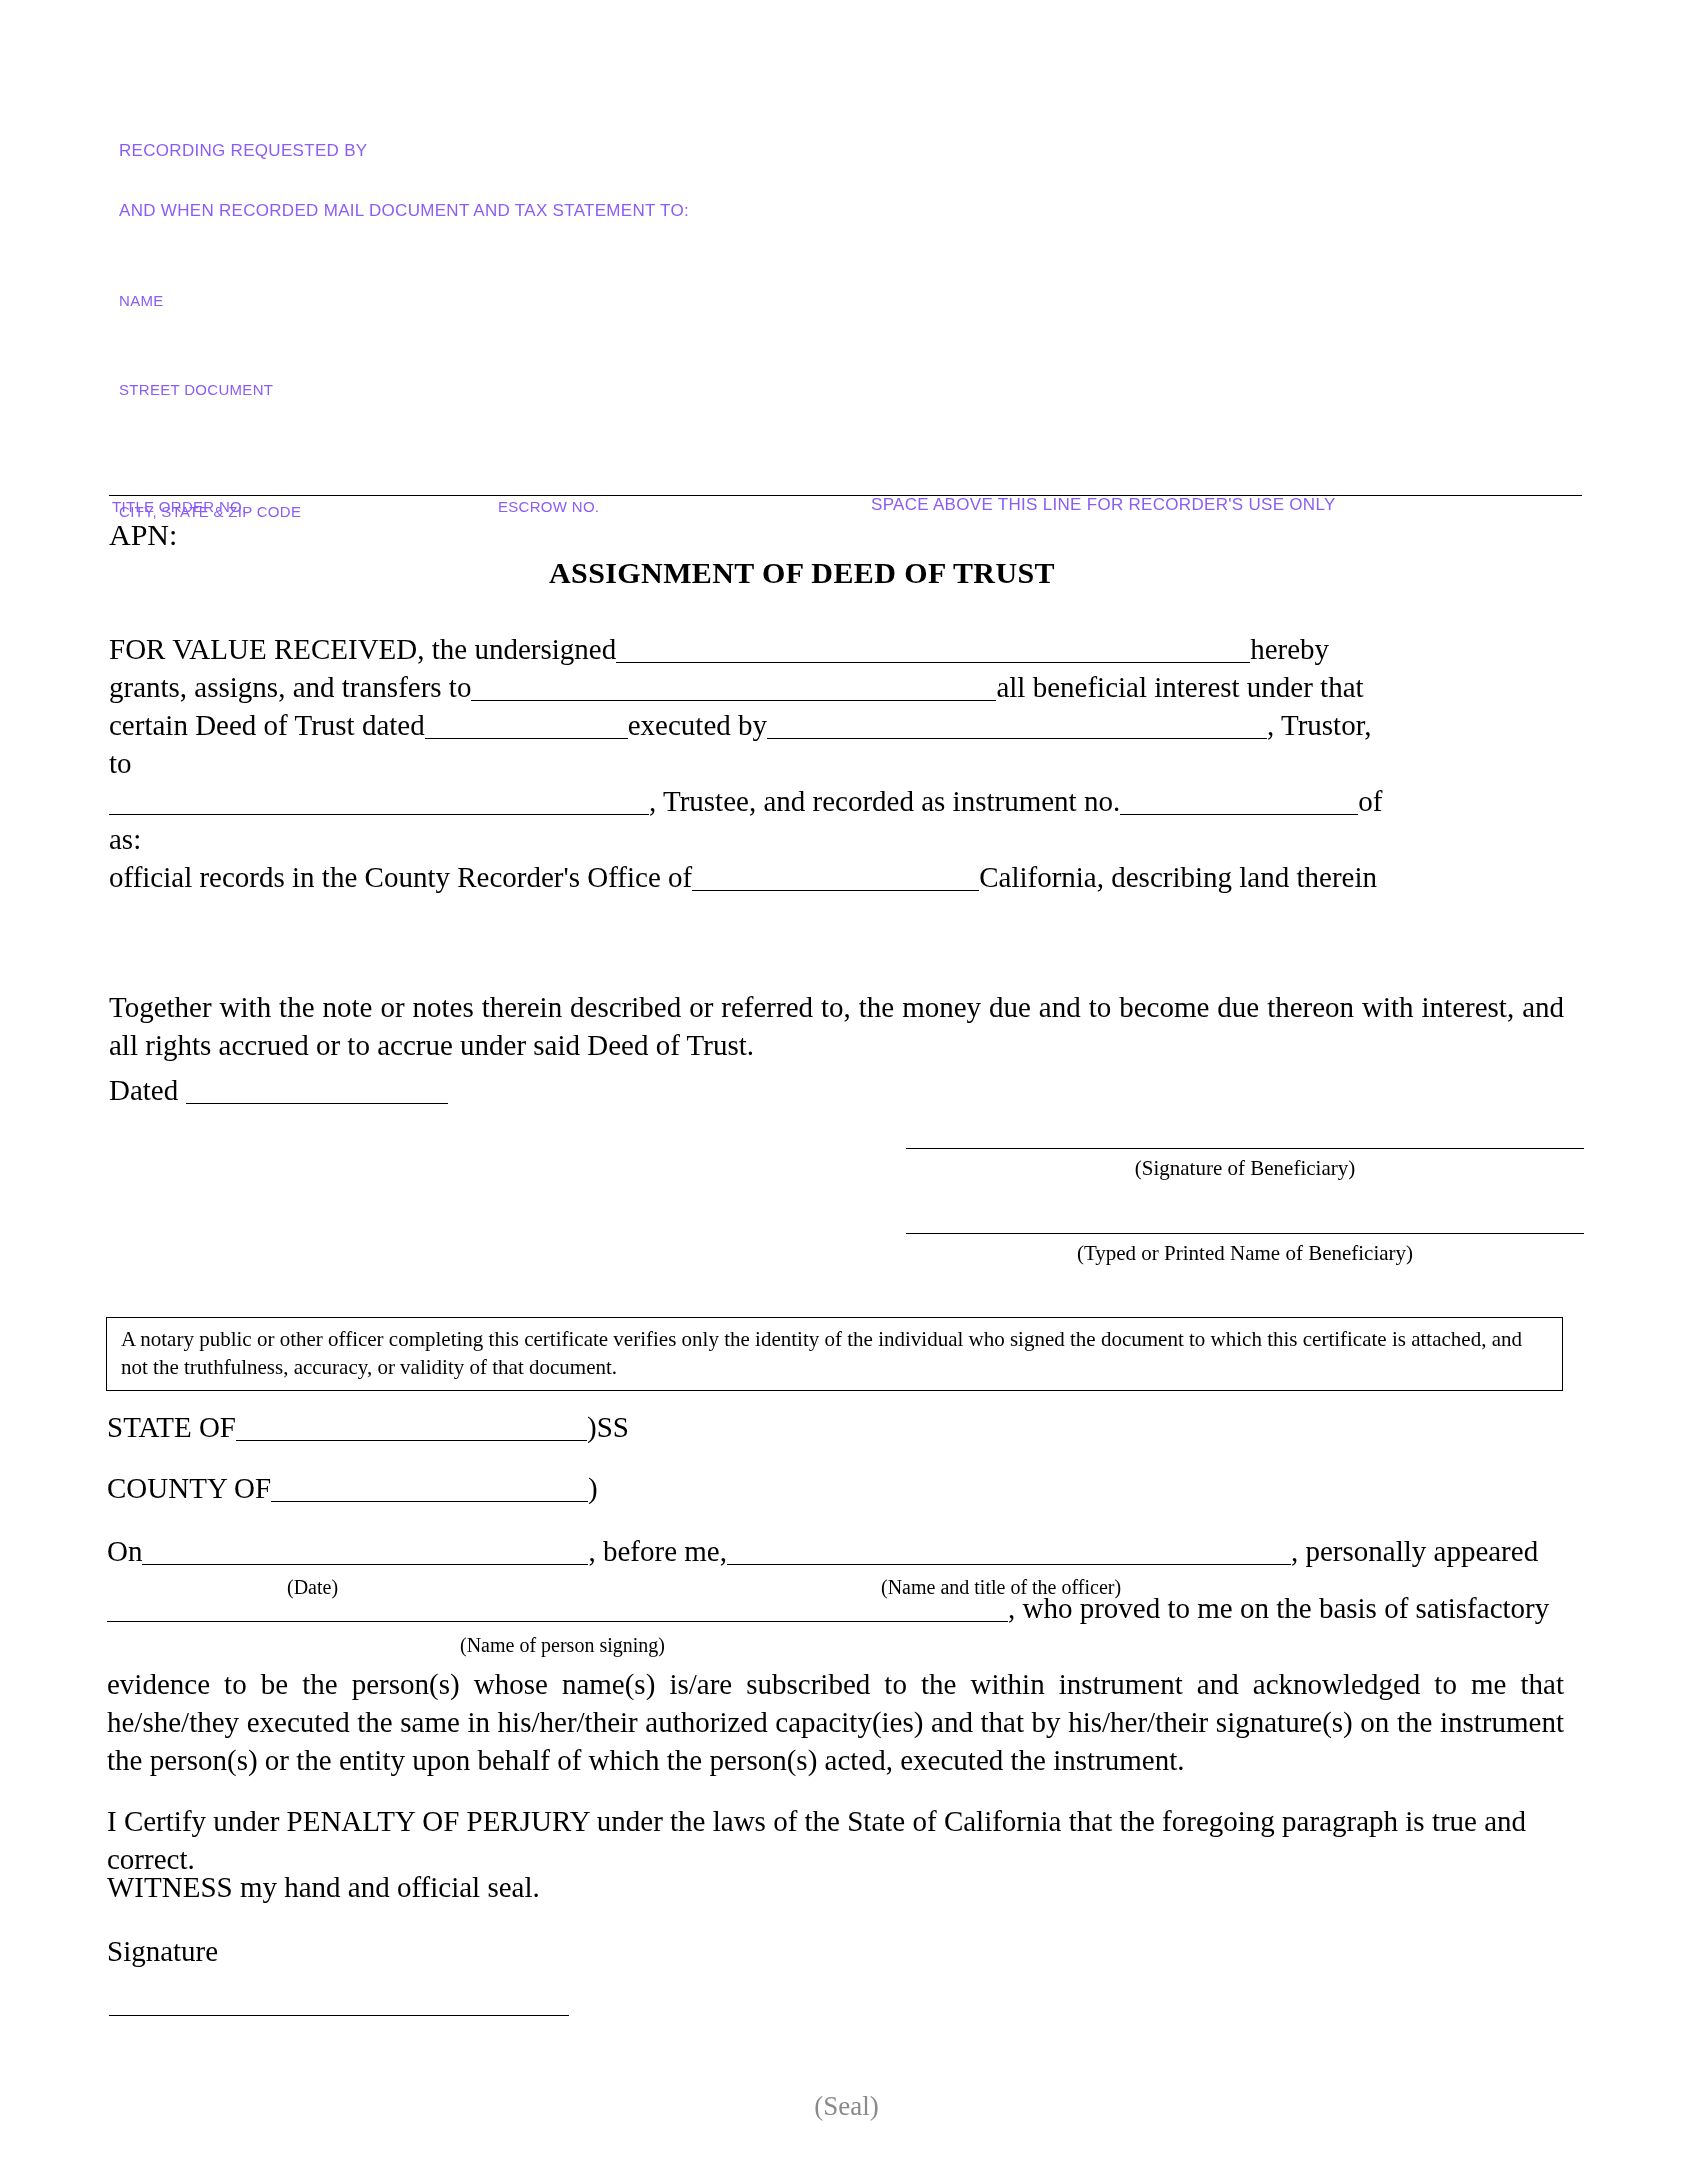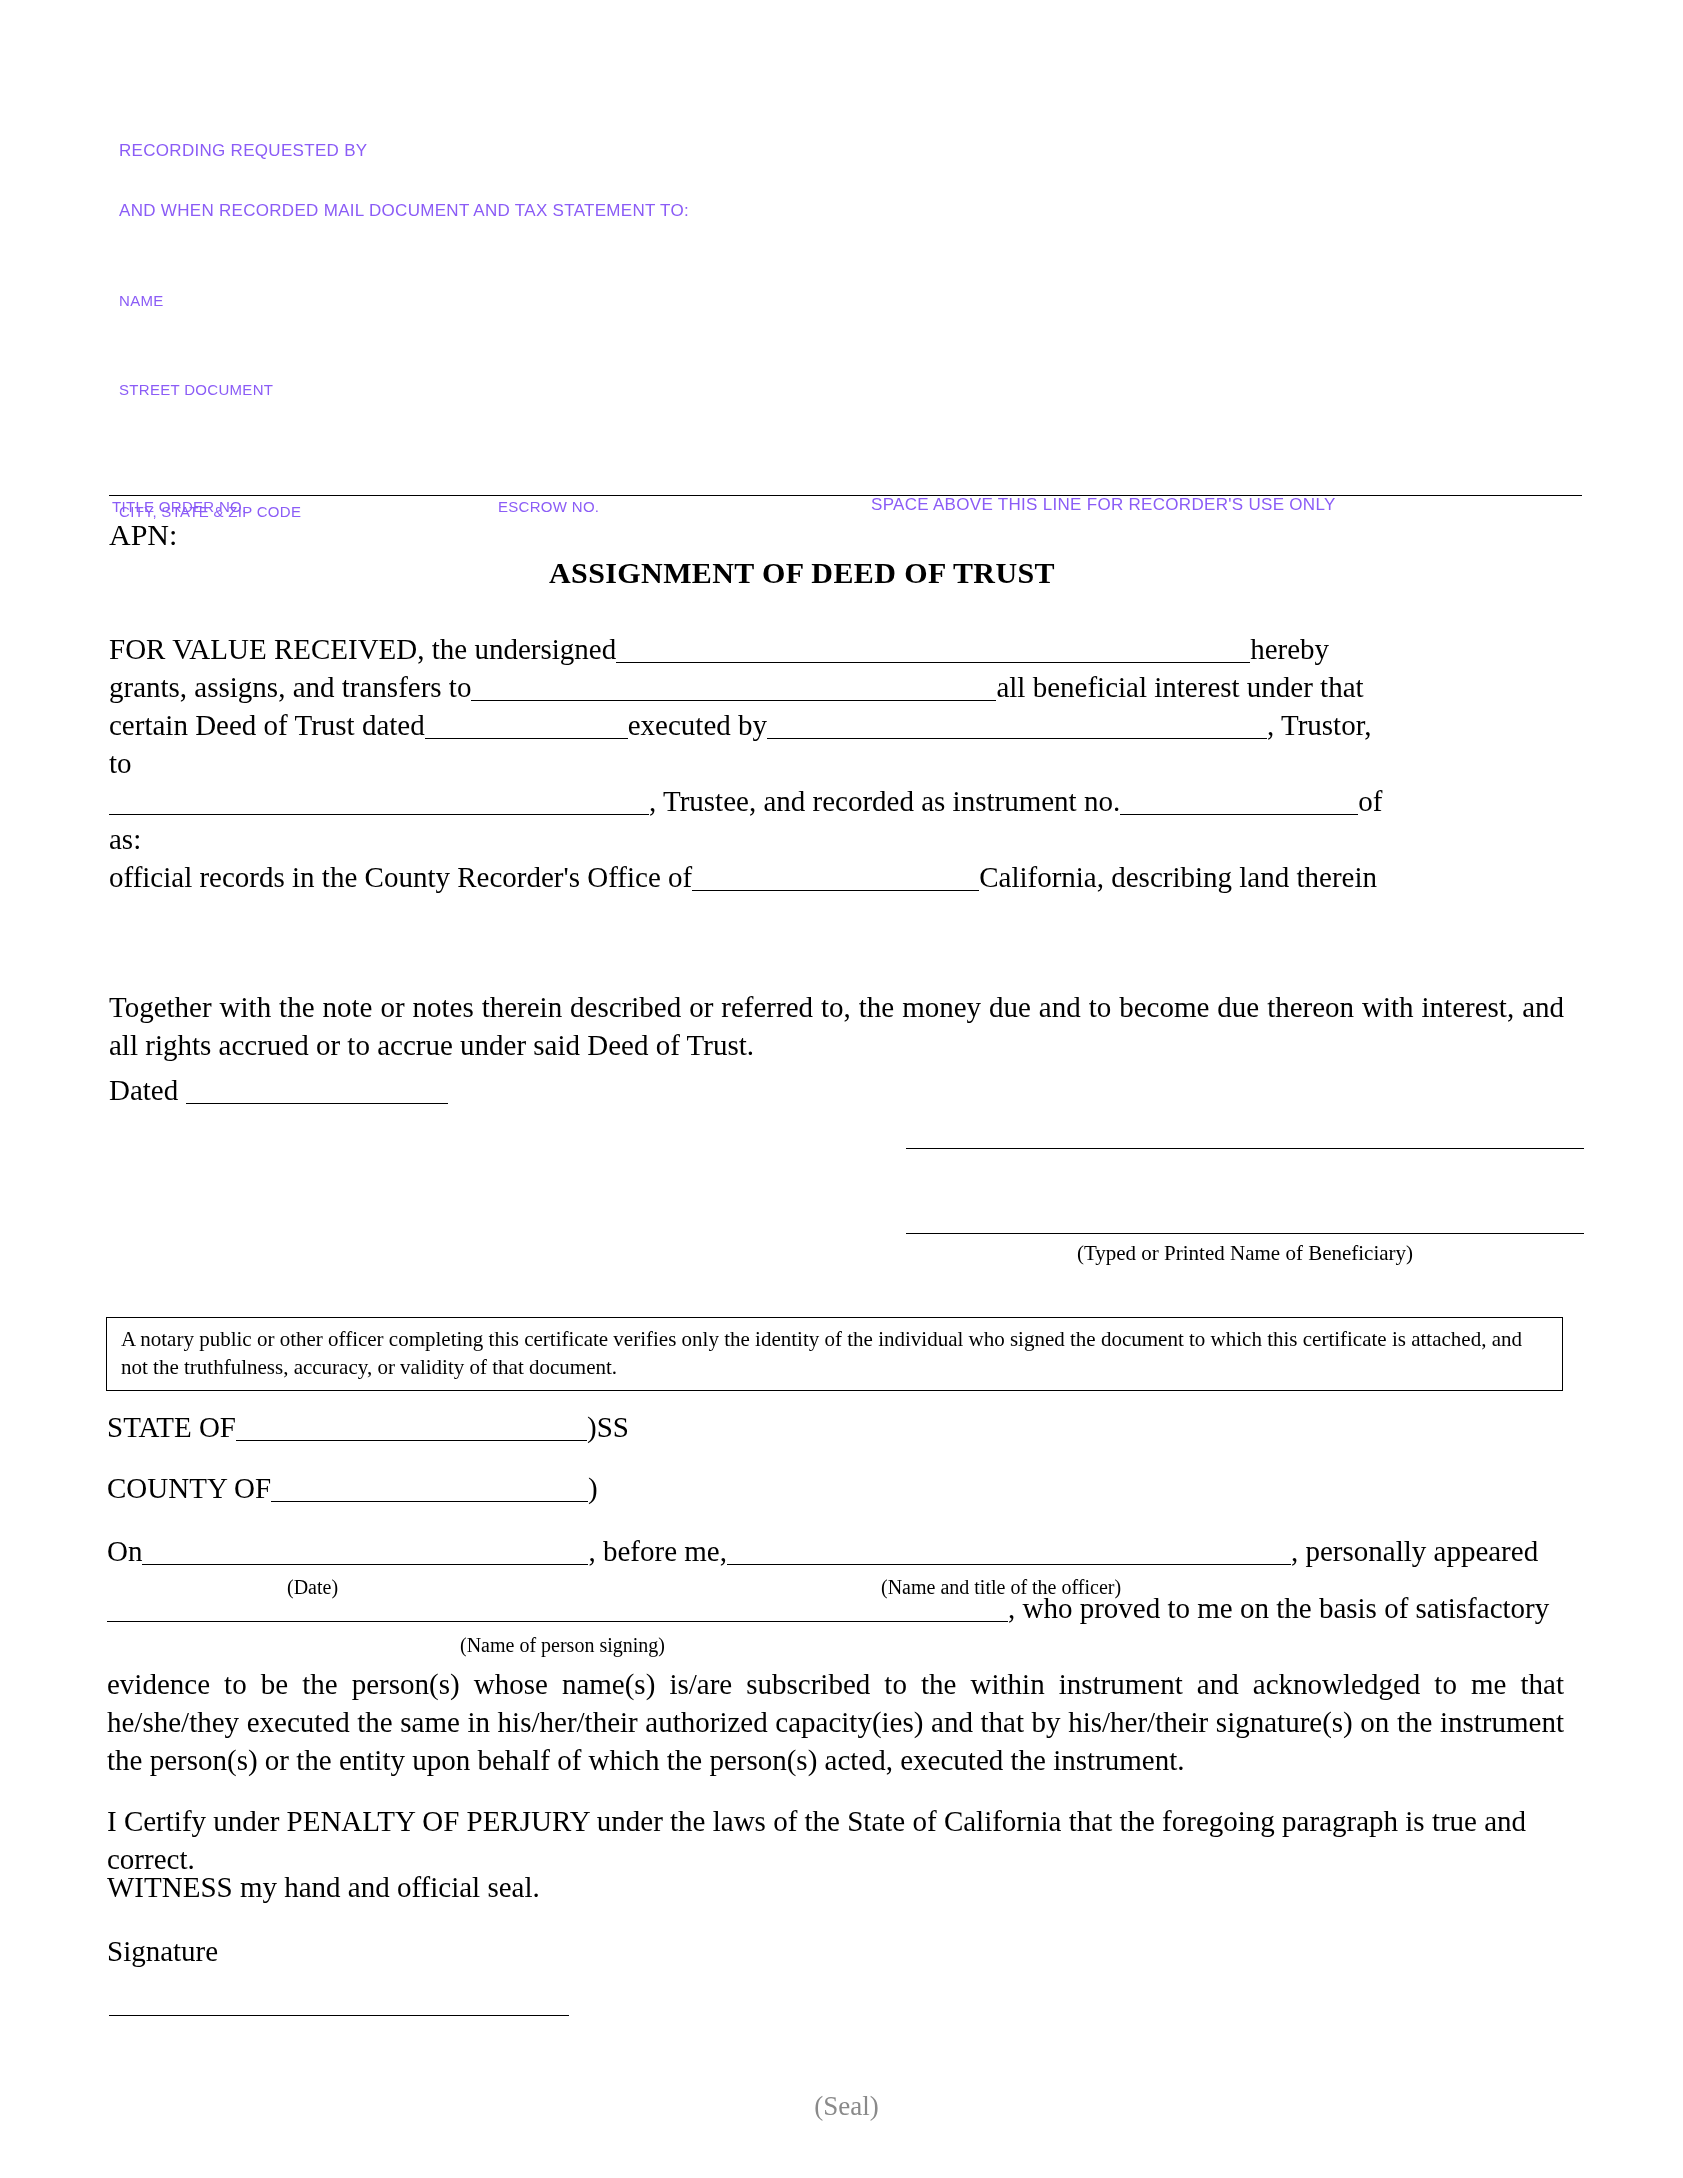--- a/index.html
+++ b/index.html
@@ -292,20 +292,21 @@
 
   <div class="para-together">
     <p>Together with the note or notes therein described or referred to, the money due and to become due thereon with interest, and all rights accrued or to accrue under said Deed of Trust.</p>
   </div>
 
   <div class="dated-row">
     <span>Dated</span><span class="dated-line"></span>
   </div>
 
   <div class="sig-line sig1"></div>
+  <div class="sig-cap sig-cap1">(Signature of Beneficiary)</div>
 
   <div class="sig-line sig2"></div>
   <div class="sig-cap sig-cap2">(Typed or Printed Name of Beneficiary)</div>
 
   <div class="notary-box">
     <span>A notary public or other officer completing this certificate verifies only the identity of the individual who signed the document to which this certificate is attached, and not the truthfulness, accuracy, or validity of that document.</span>
   </div>
 
   <div class="ack ack-state">
     <span>STATE OF</span><span class="ack-line wl-state"></span><span>)SS</span>

